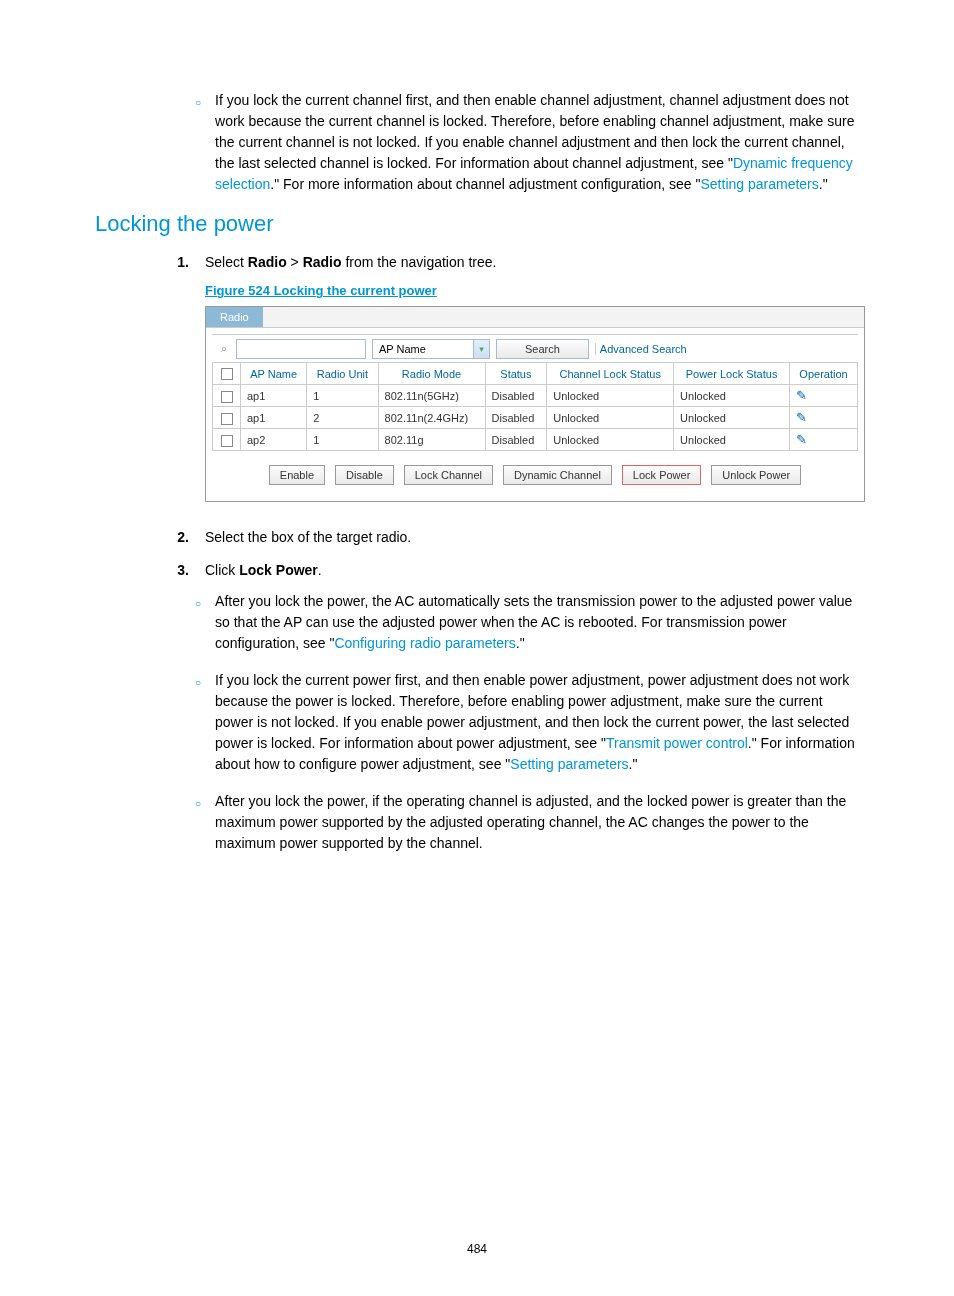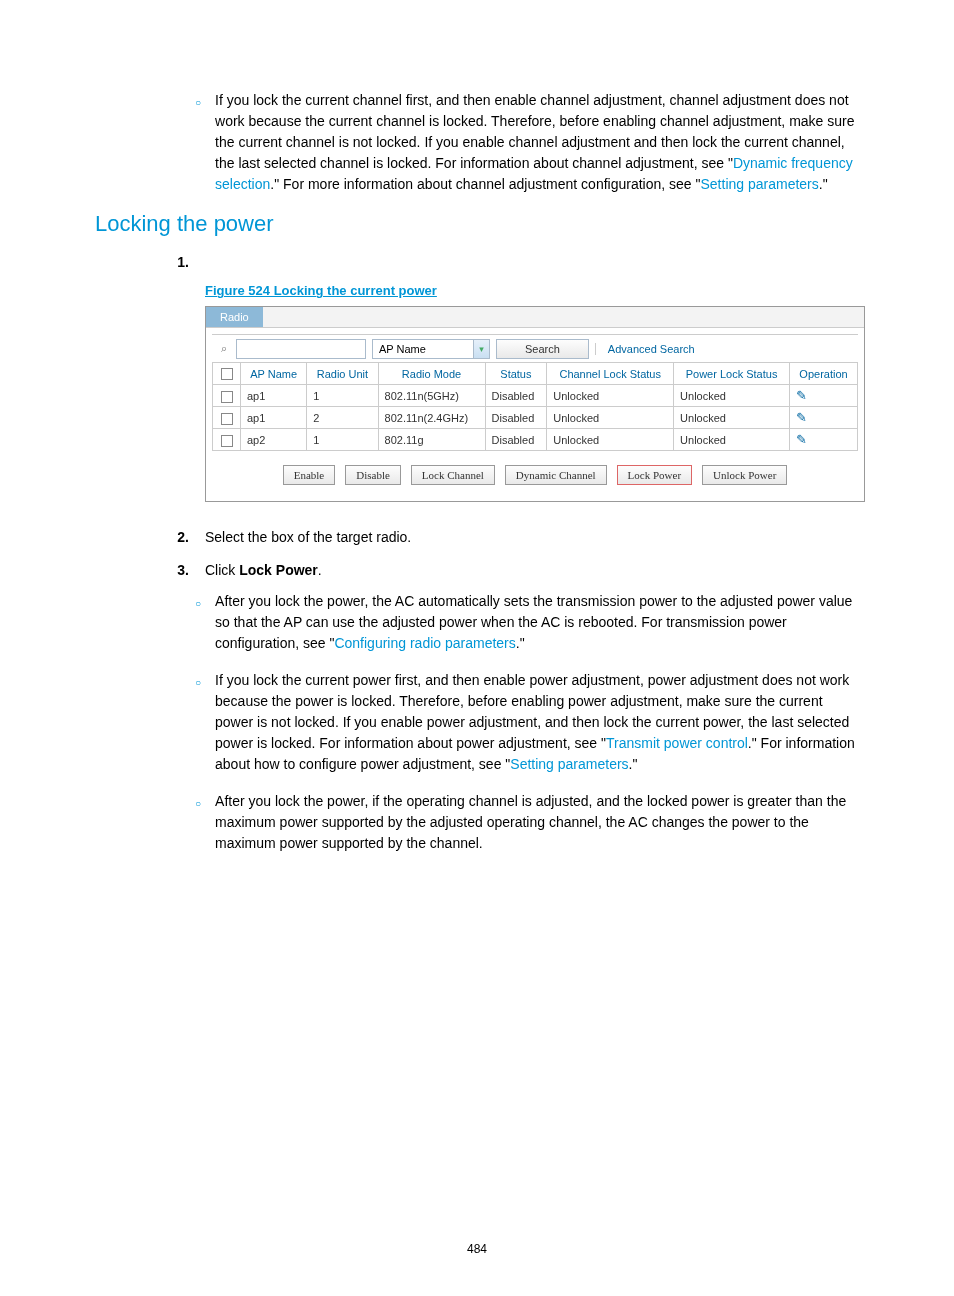--- a/index.html
+++ b/index.html
@@ -18,28 +18,28 @@
   .tabbar{display:flex;border-bottom:1px solid #ccc;}
   .tab{background:#8db9d8;color:#fff;padding:4px 14px;font-size:11px;}
   .tab.rest{flex:1;background:#f3f3f3;}
   .searchrow{display:flex;align-items:center;border-top:1px solid #ccc;height:28px;}
   .sglass{width:24px;text-align:center;color:#777;font-size:11px;border-right:0;}
   .searchbox{flex:0 0 130px;border:1px solid #abc;height:20px;margin-right:6px;background:#fff;}
   .dd{display:flex;align-items:center;height:20px;border:1px solid #abc;background:#fff;margin-right:6px;}
   .dd .ddlabel{padding:0 6px;width:100px;}
   .dd .ddarrow{width:16px;height:18px;background:linear-gradient(#e6f0fa,#c9dff2);border-left:1px solid #abc;display:flex;align-items:center;justify-content:center;color:#4a6;font-size:9px;}
   .sbtn{height:20px;border:1px solid #abc;background:linear-gradient(#fdfdfd,#e9e9e9);padding:0 28px;display:flex;align-items:center;margin-right:6px;font-size:11px;color:#333;}
-  .adv{color:#0066a1;font-size:11px;border-left:1px solid #ccc;padding-left:12px;}
+  .adv{color:#0066a1;font-size:11px;border-left:1px solid #ccc;padding-left:4px;}
   table.data{width:100%;border-collapse:collapse;}
   table.data th{color:#0066a1;font-weight:normal;font-size:11px;border:1px solid #ccc;padding:4px 6px;background:#fff;text-align:center;}
   table.data td{border:1px solid #ccc;padding:3px 6px;font-size:11px;color:#333;height:20px;}
   .chkcell{width:28px;text-align:center;}
   .chk{display:inline-block;width:12px;height:12px;border:1px solid #888;background:#fff;vertical-align:middle;}
   .opicon{color:#0066a1;font-size:13px;}
-  .btnrow{display:flex;justify-content:center;gap:10px;padding:14px 0 10px 0;font-family:Liberation Serif, serif;}
+  .btnrow{display:flex;justify-content:center;gap:10px;padding:14px 0 10px 0;}
   .abtn{border:1px solid #999;background:linear-gradient(#fdfdfd,#e9e9e9);padding:3px 10px;font-size:11px;color:#333;}
   .abtn.red{border:1px solid #d66;}
   .pagenum{position:absolute;bottom:40px;left:0;right:0;text-align:center;font-size:12px;margin-top:17px;}
 </style>
 </head>
 <body>
 
 <div class="page">
 
   <div class="bullet-list">
@@ -49,20 +49,23 @@
         <span>If you lock the current channel first, and then enable channel adjustment, channel adjustment does not work because the current channel is locked. Therefore, before enabling channel adjustment, make sure the current channel is not locked. If you enable channel adjustment and then lock the current channel, the last selected channel is locked. For information about channel adjustment, see "</span><span class="link">Dynamic frequency selection</span><span>." For more information about channel adjustment configuration, see "</span><span class="link">Setting parameters</span><span>."</span>
       </span>
     </div>
   </div>
 
   <h2 class="heading">Locking the power</h2>
 
   <div class="step-list">
     <div class="step">
       <span class="step-num">1.</span>
+      <span>
+        <span>Select </span><b>Radio</b><span> &gt; </span><b>Radio</b><span> from the navigation tree.</span>
+      </span>
     </div>
   </div>
 
   <div class="fig-caption">Figure 524 Locking the current power</div>
 
   <div class="screenshot">
     <div class="tabbar">
       <div class="tab">Radio</div>
       <div class="tab rest"></div>
     </div>

